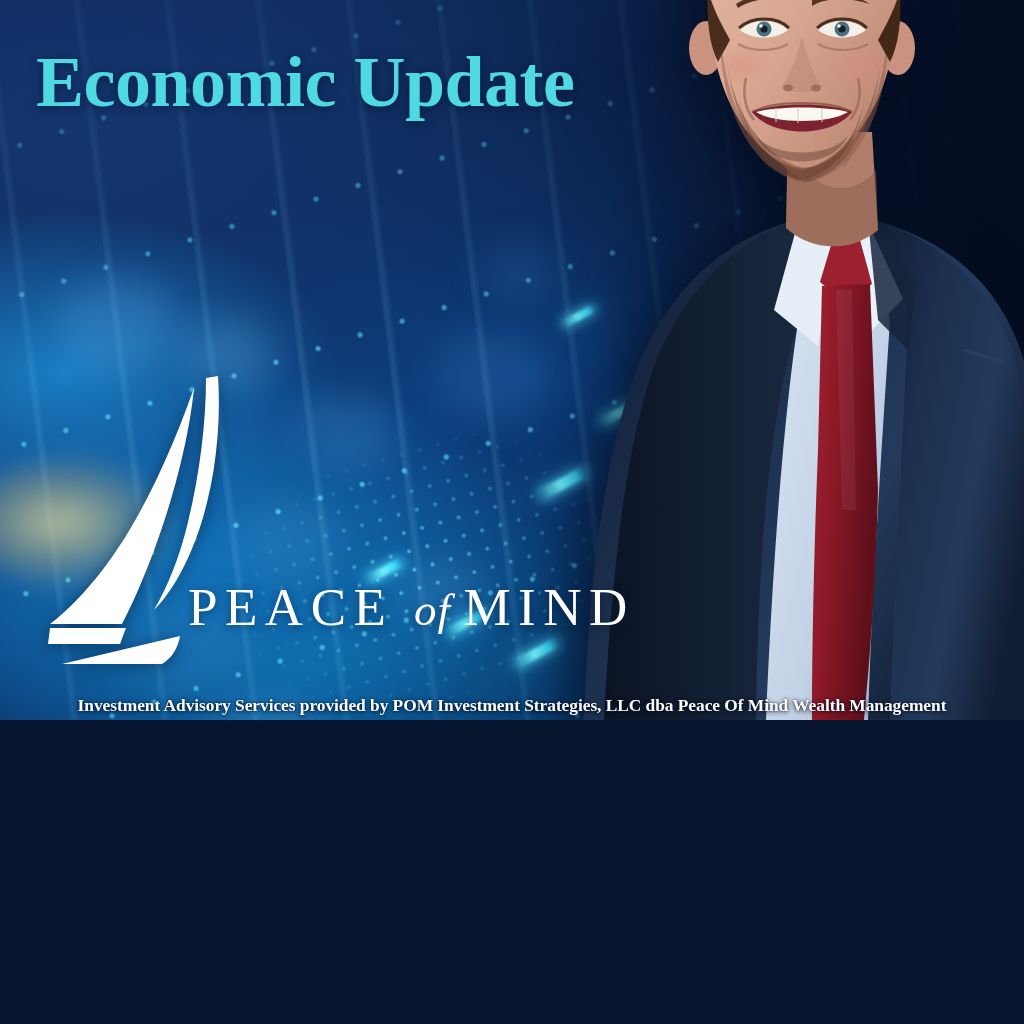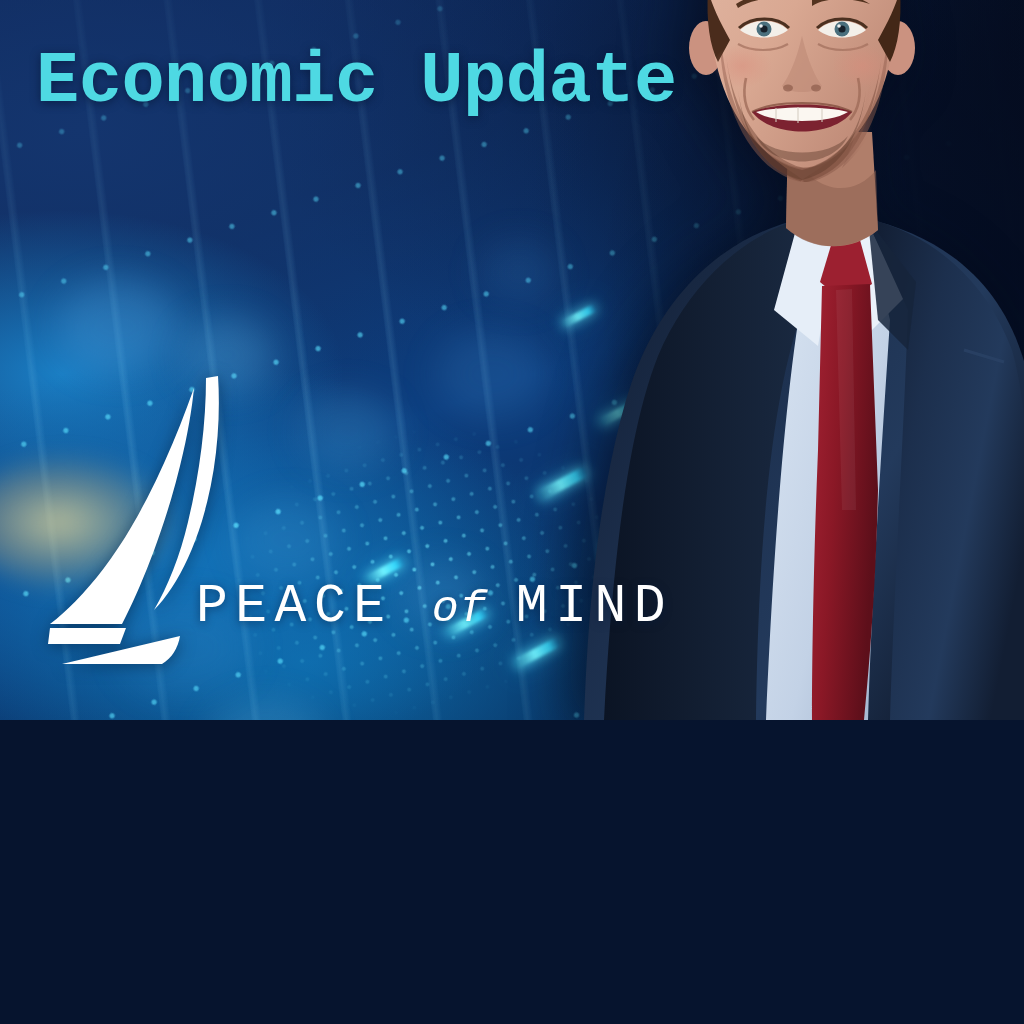--- a/index.html
+++ b/index.html
@@ -2,21 +2,21 @@
 <html><head>
 <meta charset="utf-8">
 <title>Economic Update 2024 1st Quarter</title>
 <style>
   html,body{margin:0;padding:0;background:#06142e;}
   *{box-sizing:border-box;}
   .canvas{
     position:relative;
     width:1024px;height:720px;
     overflow:hidden;
-    font-family:Liberation Mono, monospace;
+    font-family:Liberation Serif, serif;
     background:#0f766e;
     -webkit-font-smoothing:antialiased;
   }
 
   
   .bg{position:absolute;inset:0;}
 
   .bg-base{
     background:
       radial-gradient(ellipse 58% 45% at 18% 78%, #1372b8 0%, rgba(19,114,184,0) 62%),
@@ -113,21 +113,21 @@
     color:#fdfdfd;
     text-shadow:0 2px 10px rgba(4,20,50,.6);
     white-space:nowrap;
   }
 
   
   .logo{position:absolute;left:46px;bottom:56px;width:620px;height:300px;}
   .logo-boat{position:absolute;left:0;bottom:0;width:190px;height:292px;}
   .logo-boat svg{display:block;width:100%;height:100%;
     filter:drop-shadow(0 2px 8px rgba(0,22,50,.5));}
-  .logo-words{position:absolute;left:150px;bottom:30px;width:470px;text-align:center;}
+  .logo-words{position:absolute;left:142px;bottom:30px;width:470px;text-align:left;}
   .logo-main{
     font-size:53px;font-weight:400;color:#ffffff;
     letter-spacing:7.5px;line-height:1;white-space:nowrap;
     text-shadow:0 2px 9px rgba(2,25,60,.55);
   }
   .logo-main .of{
     font-style:italic;font-weight:400;font-size:45px;letter-spacing:1px;
   }
   .logo-sub{
     margin-top:11px;
@@ -329,14 +329,15 @@
         <path d="M 16 292 L 134 264 C 132 276 126 286 116 292 Z" fill="#ffffff"></path>
       </svg>
     </div>
     <div class="logo-words">
       <div class="logo-main">
         <span>PEACE </span><span class="of"> of </span><span>MIND</span>
       </div>
     </div>
   </div>
 
+  <div class="disclaimer">Investment Advisory Services provided by POM Investment Strategies, LLC dba Peace Of Mind Wealth Management</div>
 
 </div>
 
 </body></html>

